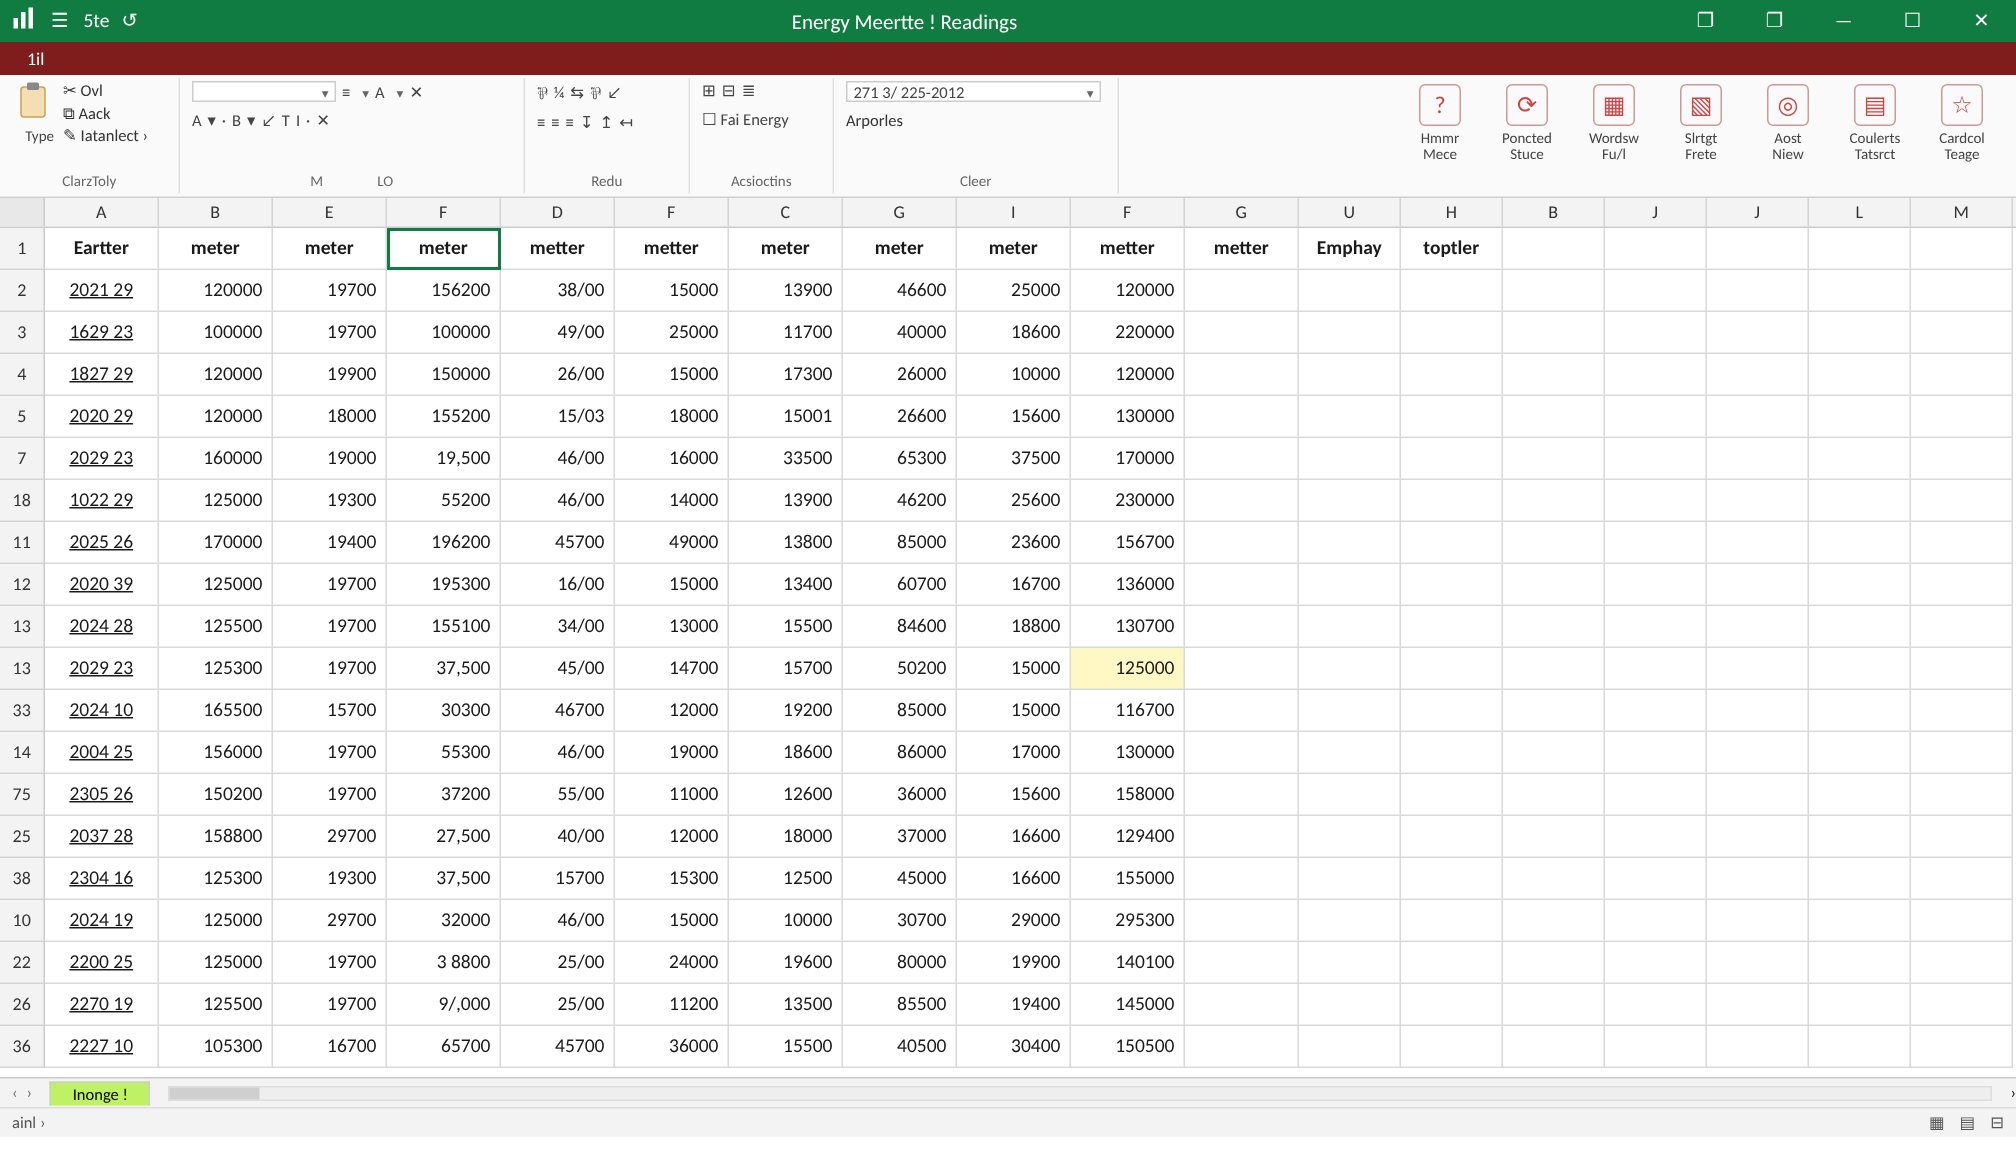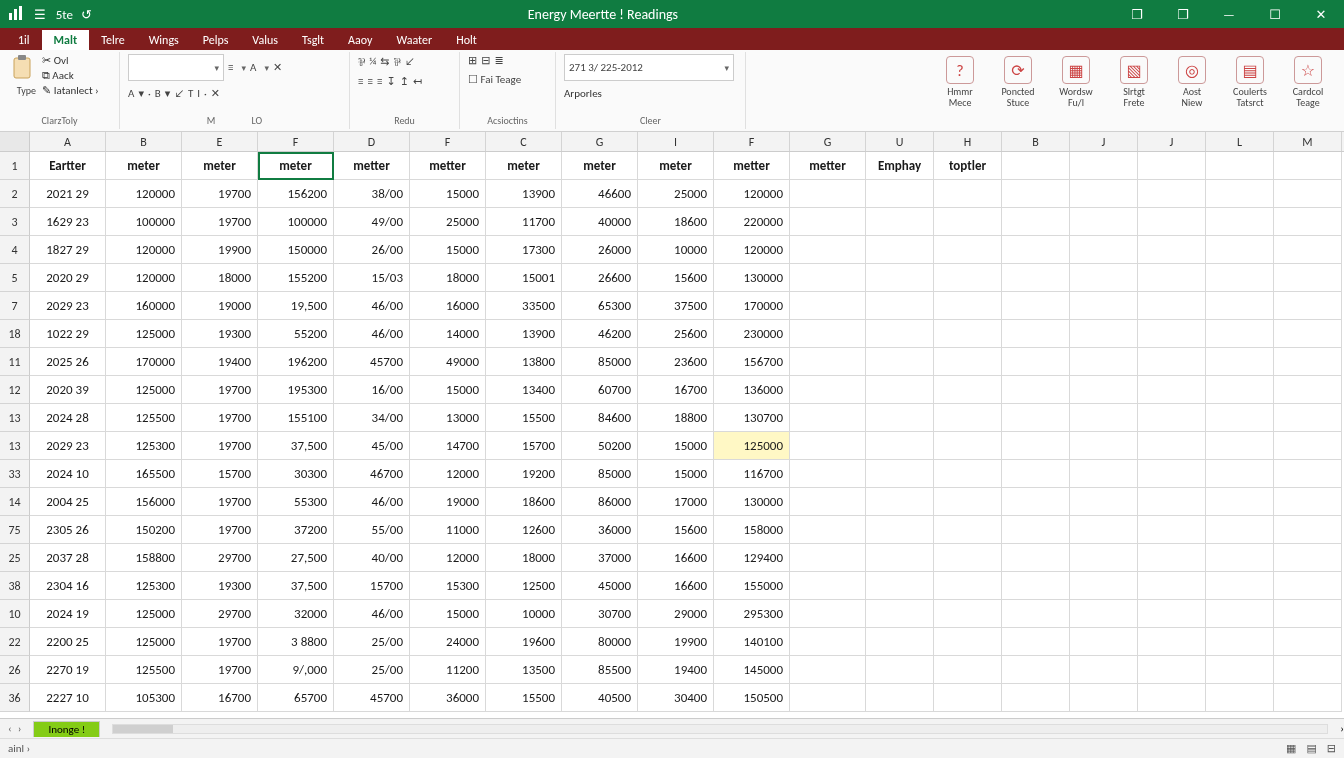--- a/index.html
+++ b/index.html
@@ -16,43 +16,43 @@
 .tabbar .tab { padding: 3px 12px; color: #fff; cursor: pointer; }
 .tabbar .tab.active { background: #fff; color: #107c41; font-weight: 600; }
 .tabbar .tab.file { color: #fff; }
 
 .ribbon { height: 82px; background: #fafafa; border-bottom: 1px solid #d0d0d0; display: flex; padding: 2px 0; font-size: 11px; color: #444; }
 .ribbon .group { border-right: 1px solid #e0e0e0; padding: 2px 8px 0 8px; display: flex; flex-direction: column; justify-content: space-between; }
 .ribbon .group .g-body { display: flex; gap: 6px; align-items: flex-start; }
 .ribbon .group .g-label { font-size: 10px; color: #666; text-align: center; padding-bottom: 2px; }
 .ribbon .bigicon { width: 28px; height: 28px; display: flex; align-items: center; justify-content: center; margin: 0 auto 2px auto; }
 .ribbon .stackcol { display:flex; flex-direction:column; gap:2px; }
-.ribbon .combo { height: 27px; border: 1px solid #ccc; background:#fff; font-size:11px; padding: 0 4px; display:flex; align-items:center; justify-content:space-between; }
+.ribbon .combo { height: 14px; border: 1px solid #ccc; background:#fff; font-size:11px; padding: 0 4px; display:flex; align-items:center; justify-content:space-between; }
 .ribbon .btnrow { display:flex; gap:4px; align-items:center; }
 .ribbon .big-group { display:flex; flex-direction:column; align-items:center; width:56px; }
 .ribbon .big-group .lbl { font-size:10px; color:#444; text-align:right; line-height:1.1; } 
 
 .col-headers { height: 20px; display: flex; background: #f3f3f3; border-bottom: 1px solid #ccc; font-size: 12px; color:#333; }
 .col-headers .corner { width: 30px; border-right: 1px solid #ccc; background:#e8e8e8; }
 .col-headers .ch { border-right: 1px solid #d4d4d4; display:flex; align-items:center; justify-content:center; }
 
 .grid-wrap { height: 566px; overflow: hidden; position: relative; }
 .grid { display: block; }
 .row { display: flex; height: 28px; }
 .row .rh { width: 30px; background:#f3f3f3; border-right:1px solid #ccc; border-bottom:1px solid #d4d4d4; display:flex; align-items:center; justify-content:center; font-size:12px; color:#333; }
 .row .cell { border-right:1px solid #d9d9d9; border-bottom:1px solid #d9d9d9; display:flex; align-items:center; font-size:13px; color:#1a1a1a; padding: 0 6px; }
 .row.header .cell { font-weight: 700; justify-content:center; }
 .cell.r { justify-content:flex-end; }
-.cell.c { justify-content:center; }
+.cell.c { justify-content:center;text-decoration:underline; }
 .cell.highlight { background: #fff8c5; }
 .cell.selected { outline: 2px solid #107c41; outline-offset: -2px; }
 
 .sheet-tabs { height: 20px; background:#f3f3f3; border-top:1px solid #ccc; display:flex; align-items:center; font-size:11px; }
 .sheet-tabs .nav { display:flex; gap:6px; padding:0 8px; color:#666; }
-.sheet-tabs .stab { padding: 1px 14px; background:#84cc16; border:1px solid #ccc; border-bottom:none; margin-left:4px; }
+.sheet-tabs .stab { padding: 1px 14px; background:#bef264; border:1px solid #ccc; border-bottom:none; margin-left:4px; }
 .sheet-tabs .hscroll { flex:1; margin:0 12px; height:10px; background:#eee; border:1px solid #ddd; position:relative; }
 .sheet-tabs .hscroll .thumb { position:absolute; left:0; top:0; width:60px; height:100%; background:#cfcfcf; }
 
 .statusbar { height: 20px; background:#f3f3f3; border-top:1px solid #ddd; display:flex; align-items:center; font-size:11px; color:#555; padding:0 8px; justify-content:space-between;}
 .statusbar .views { display:flex; gap:10px; align-items:center; }
 
 .chev::after { content:"▾"; font-size:9px; color:#666; margin-left:4px; }
 
 
 .w-a{width:76px}.w-b{width:76px}.w-c{width:76px}.w-d{width:76px}.w-e{width:76px}.w-f{width:76px}.w-g{width:76px}.w-h{width:76px}.w-i{width:76px}.w-j{width:76px}.w-k{width:76px}.w-l{width:68px}.w-m{width:68px}.w-n{width:68px}.w-o{width:68px}.w-p{width:68px}.w-q{width:68px}.w-r{width:68px}
@@ -80,31 +80,20 @@
     <div>❐</div>
     <div>❐</div>
     <div>—</div>
     <div>☐</div>
     <div>✕</div>
   </div>
 </div>
 
 <div class="tabbar">
   <div class="tab file">1il</div>
-  <div id="tabs-host" style="display: flex;">
-      <div class="tab active">Malt</div>
-      <div class="tab">Telre</div>
-      <div class="tab">Wings</div>
-      <div class="tab">Pelps</div>
-      <div class="tab">Valus</div>
-      <div class="tab">Tsglt</div>
-      <div class="tab">Aaoy</div>
-      <div class="tab">Waater</div>
-      <div class="tab">Holt</div>
-    </div>
 </div>
 
 <div class="ribbon">
   <div class="group" style="width:120px">
     <div class="g-body">
       <div style="text-align:right">
         <div class="bigicon">
           <svg width="24" height="28">
               <rect x="4" y="4" width="16" height="20" rx="2" fill="#f5deb3" stroke="#c9a25a"></rect>
               <rect x="8" y="1" width="8" height="5" rx="1" fill="#888"></rect>
@@ -171,21 +160,21 @@
     <div class="g-label">Redu</div>
   </div>
 
   <div class="group" style="width:96px">
     <div class="g-body stackcol" style="gap:6px">
       <div class="btnrow" id="num-row1">
           <span>⊞</span>
           <span>⊟</span>
           <span>≣</span>
         </div>
-      <div style="font-size:11px"><span>☐</span> <span>Fai Teage</span></div>
+      <div style="font-size:11px"><span>☐</span> <span>Fai Energy</span></div>
     </div>
     <div class="g-label">Acsioctins</div>
   </div>
 
   <div class="group" style="width:190px">
     <div class="g-body stackcol" style="gap:6px;width:100%">
       <div class="combo" style="width:170px">
           <span>271 3/ 225-2012</span>
           <span class="chev"></span>
         </div>

